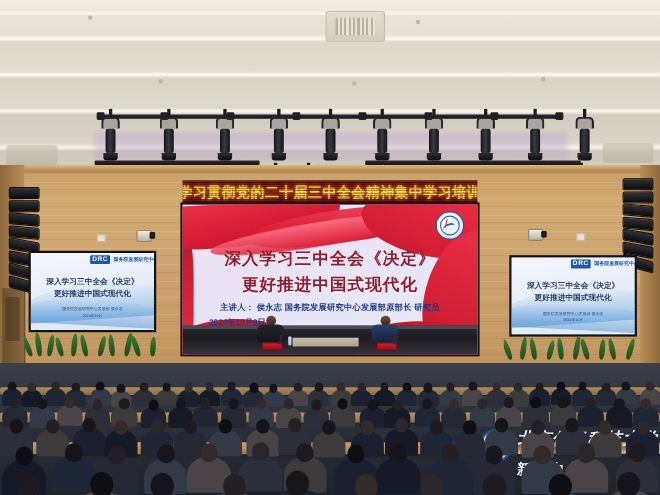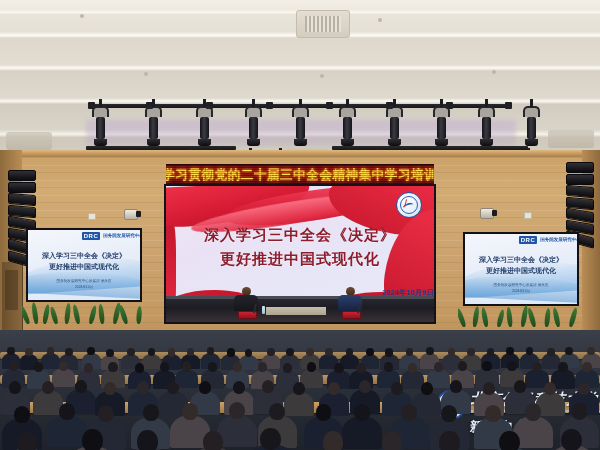--- a/index.html
+++ b/index.html
@@ -138,22 +138,22 @@
   .screen-emblem .inner::after{content:"";position:absolute;left:4px;top:3px;width:7px;height:8px;
     border-left:1.6px solid #d03a3a;transform:rotate(14deg);}
 
   .sc-title{position:absolute;left:0;right:0;top:40px;text-align:center;}
   .sc-title .l1,.sc-title .l2{color:#8d1d2c;font-weight:bold;letter-spacing:1px;
     text-shadow:0 1px 0 rgba(255,255,255,.5);}
   .sc-title .l1{font-size:15px;}
   .sc-title .l2{font-size:15px;margin-top:5px;}
   .sc-speaker{position:absolute;left:0;right:0;top:89px;text-align:center;
     font-size:7.5px;color:#1c3a86;font-weight:bold;letter-spacing:.2px;}
-  .sc-date{position:absolute;left:0;right:0;top:102px;text-align:right;
-    font-size:7.5px;color:#1c3a86;font-weight:bold;}
+  .sc-date{position:absolute;left:0;right:0;top:102px;text-align:left;
+    font-size:7.5px;color:#1c3a86;font-weight:bold;padding-left:24px;}
 
   
   .podium{position:absolute;left:0;right:0;bottom:0;height:26px;
     background:linear-gradient(180deg,#2b2b33 0%,#1c1c22 45%,#3a3138 100%);}
   .podium-top{position:absolute;left:0;right:0;top:0;height:3px;background:#4a4a55;}
   .person{position:absolute;bottom:11px;}
   .person .head{width:9px;height:9px;border-radius:50%;margin:0 auto;
     background:linear-gradient(180deg,#6b4a34,#3e2a1c);}
   .person .torso{width:24px;height:16px;margin:-1px auto 0;border-radius:5px 5px 0 0;
     background:linear-gradient(180deg,#24242c,#15151b);}
@@ -464,20 +464,21 @@
       <div class="ribbon rb-botright"></div>
 
       <div class="screen-emblem">
         <div class="inner"></div>
       </div>
 
       <div class="sc-title">
         <div class="l1">深入学习三中全会《决定》</div>
         <div class="l2">更好推进中国式现代化</div>
       </div>
+      <div class="sc-speaker">主讲人： 侯永志  国务院发展研究中心发展部原部长 研究员</div>
       <div class="sc-date">2024年10月9日</div>
 
       <div class="podium">
         <div class="podium-top"></div>
         <div class="pod-doc"></div>
       </div>
       <div class="person" style="left:68px;">
         <div class="head"></div>
           <div class="torso"></div>
         </div>

